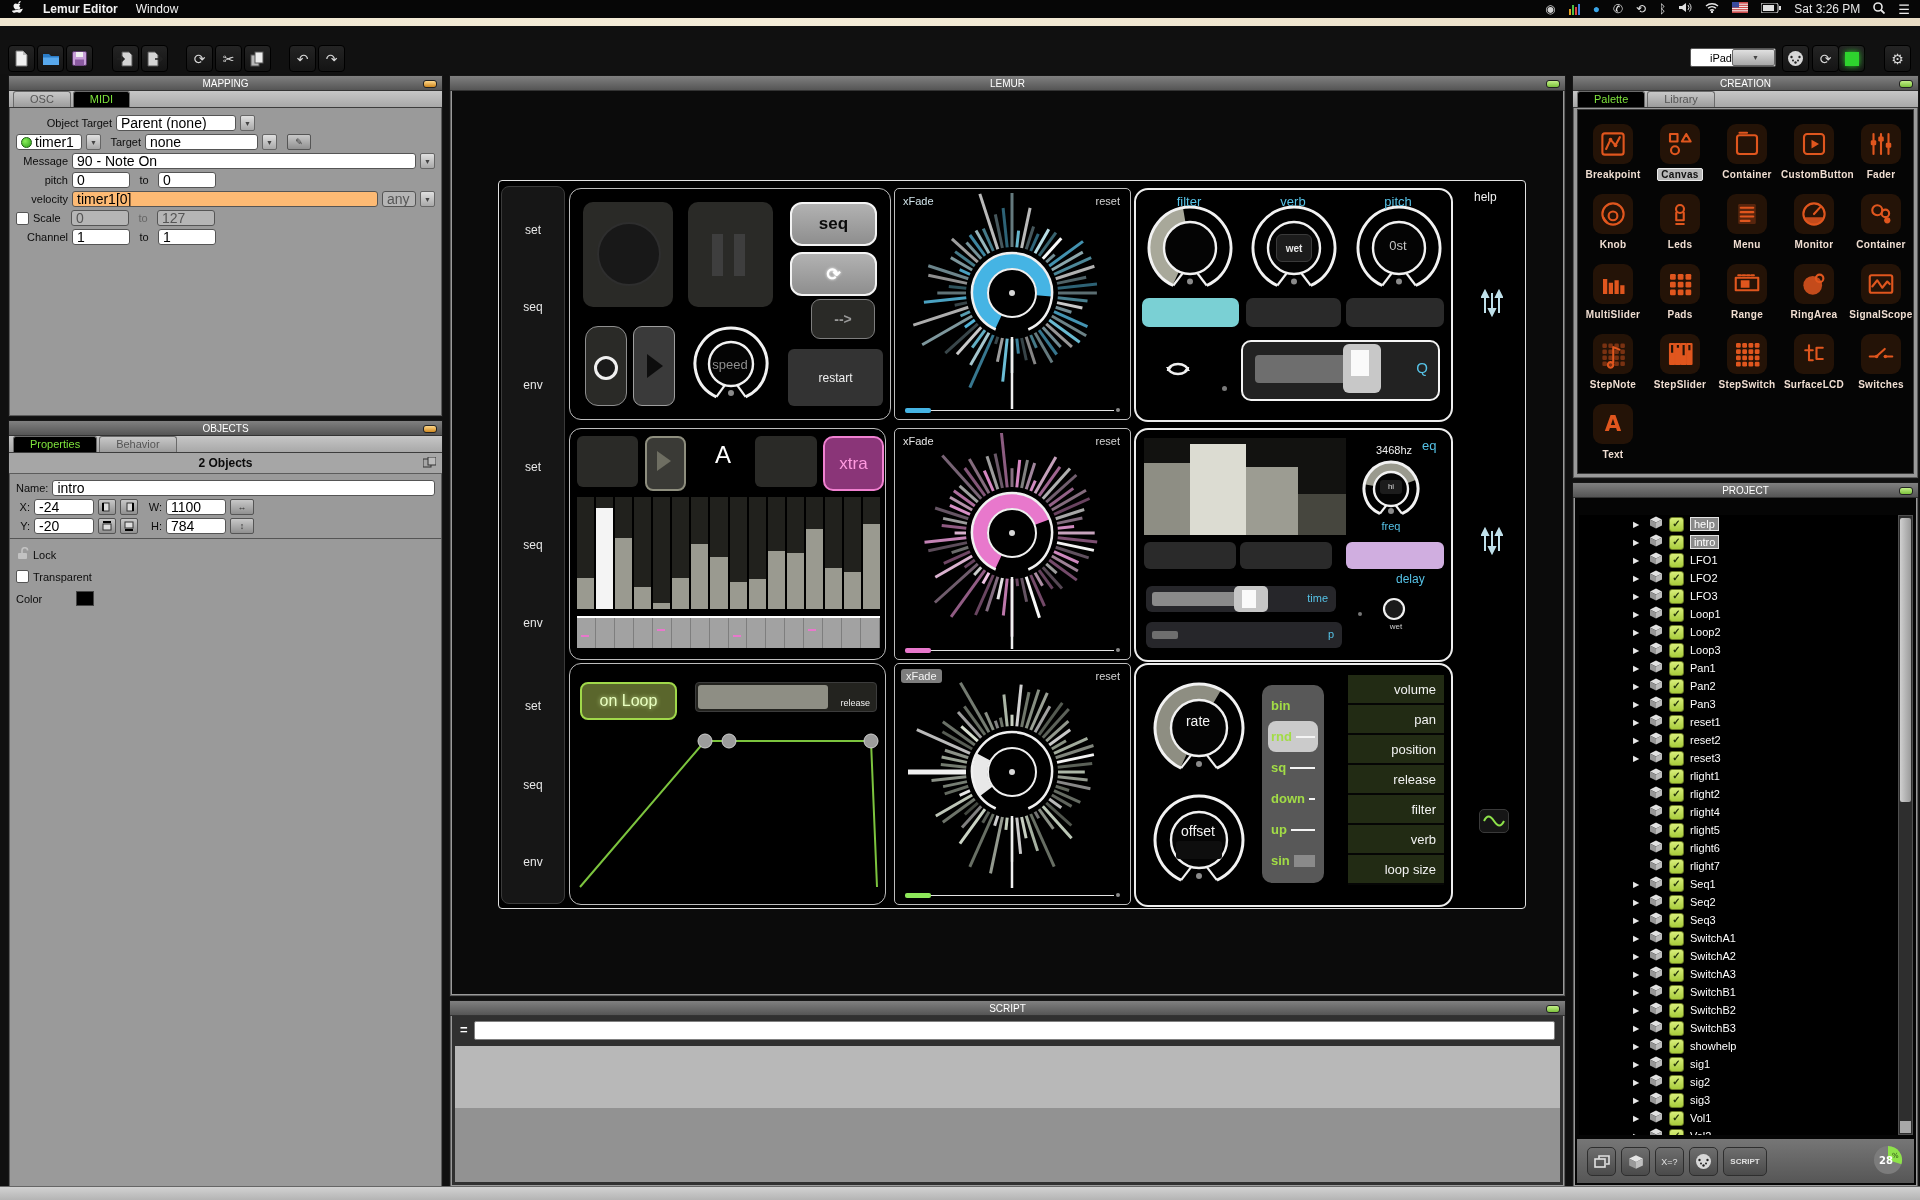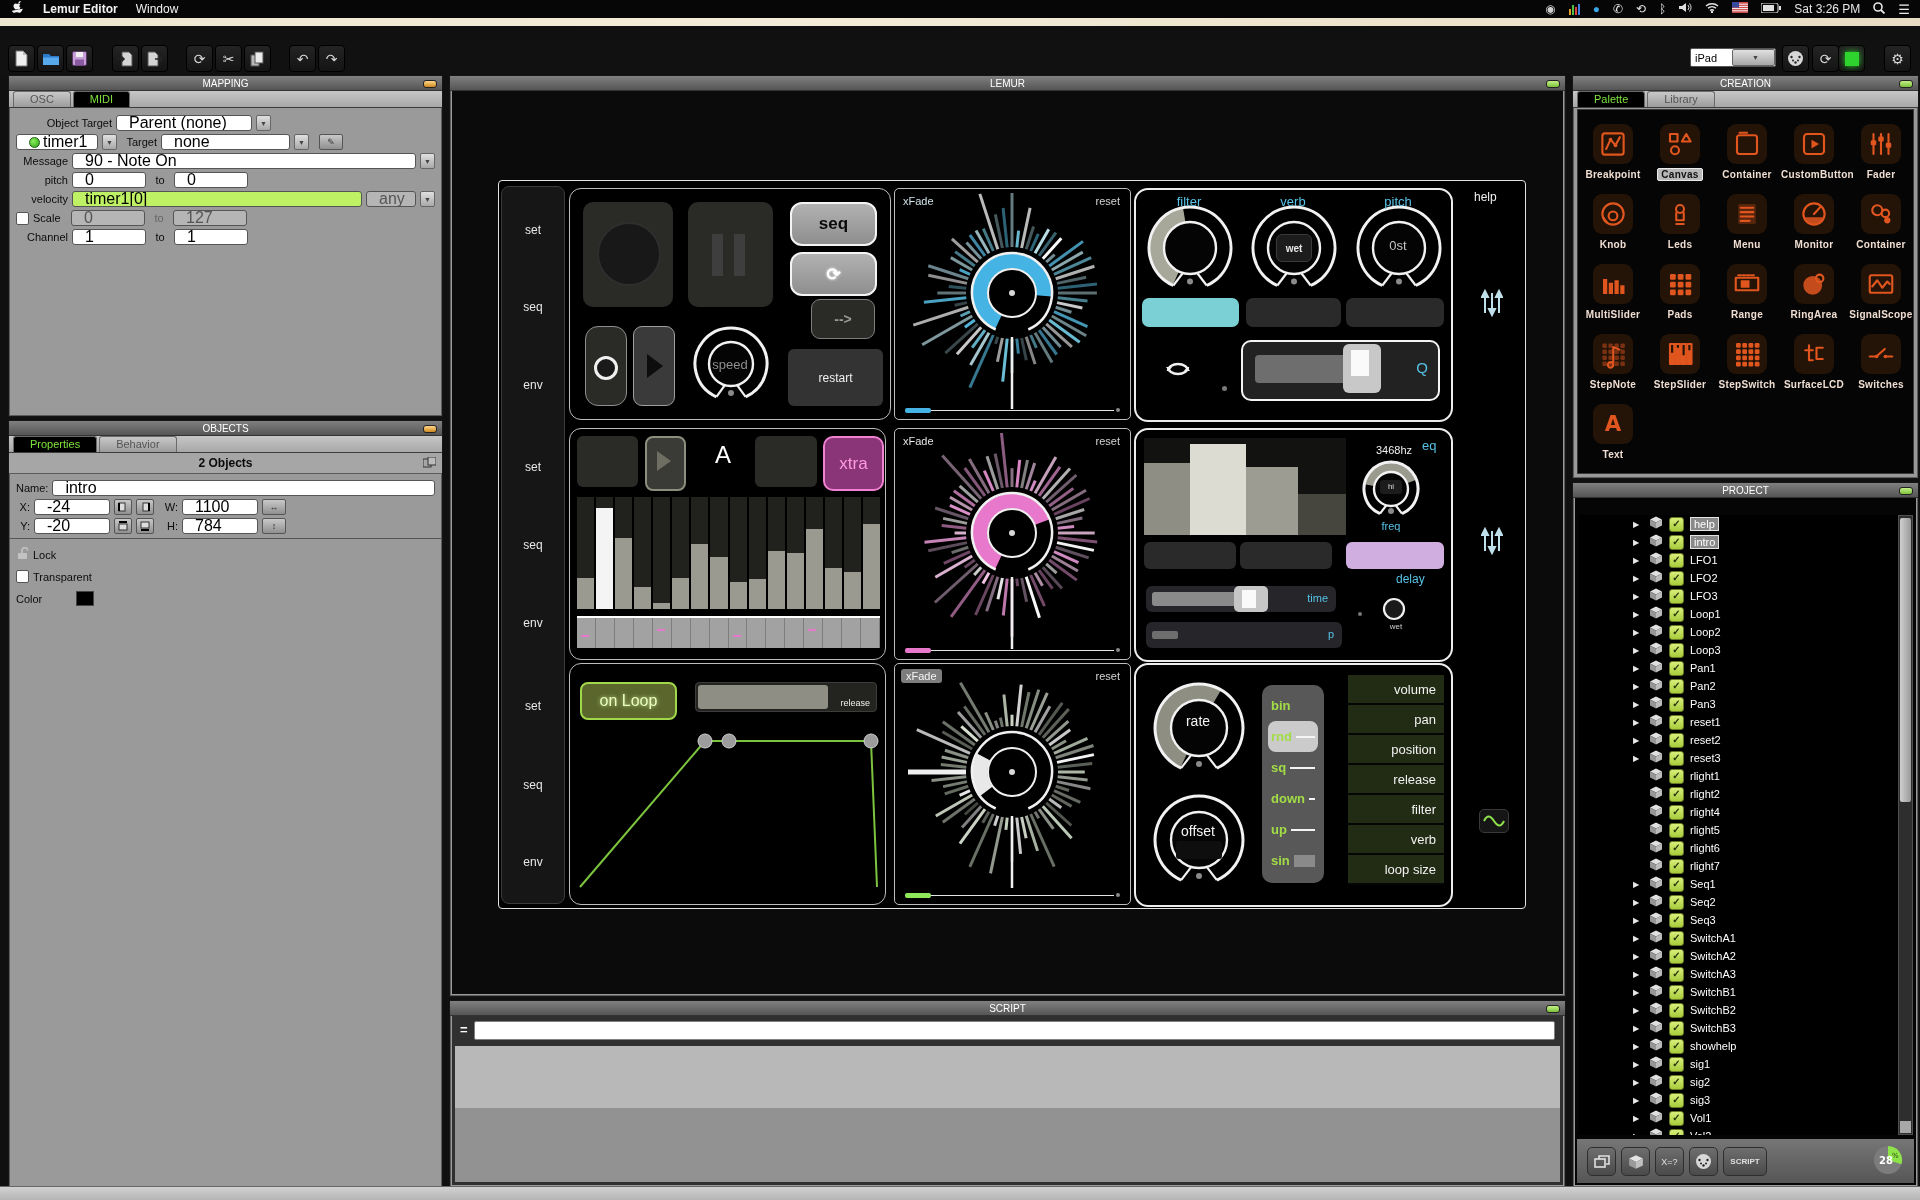--- a/index.html
+++ b/index.html
@@ -17,38 +17,38 @@
     background:linear-gradient(#757575,#4c4c4c);border-bottom:1px solid #222;
     display:flex;align-items:center;justify-content:center;color:#efefef;font-size:10px;}
   .winbtns{position:absolute;left:5px;top:2px;display:flex;gap:3px;}
   .winbtn{width:10px;height:9px;background:linear-gradient(#6a6a6a,#3c3c3c);border:1px solid #1c1c1c;border-radius:2px;
     color:#ddd;font-size:7px;line-height:8px;text-align:center;}
   .toolbar{position:absolute;left:0;top:40px;width:1920px;height:34px;background:#111;}
   .tbtn{position:absolute;top:5px;width:25px;height:25px;background:linear-gradient(#242424,#141414);
     border:1px solid #000;border-radius:4px;display:flex;align-items:center;justify-content:center;
     color:#d8d8d8;font-size:14px;}
   .devsel{position:absolute;left:1690px;top:8px;width:84px;height:17px;background:#fff;border:1px solid #555;
-    border-radius:2px;font-size:11px;color:#000;display:flex;align-items:center;}
+    border-radius:2px;font-size:11px;color:#000;display:flex;align-items:center;text-align:right;}
   .devsel span{padding-left:4px;flex:1;}
   .devsel .dd{height:15px;}
   .bottomstrip{position:absolute;left:0;top:1186px;width:1920px;height:14px;background:linear-gradient(#d2d2d2,#b2b2b2);border-top:1px solid #666;}
   
   .panel{position:absolute;background:#9a9a9a;border:1px solid #161616;box-shadow:0 0 0 1px #5c5c5c inset;}
   .phead{height:14px;background:linear-gradient(#808080,#555);border-bottom:1px solid #333;position:relative;
     display:flex;align-items:center;justify-content:center;color:#fff;font-size:10px;}
   .pmin{position:absolute;right:5px;top:4px;width:12px;height:6px;border-radius:3px;border:1px solid #222;}
   .pmin.orange{background:linear-gradient(#ffd88a,#cf8820);}
   .pmin.green{background:linear-gradient(#c4f088,#7cc23c);}
   .tabs{height:16px;display:flex;background:linear-gradient(#c6c6c6,#a8a8a8);border-bottom:1px solid #3c3c3c;padding-left:4px;gap:2px;}
   .tab{padding:1px 16px 0;font-size:11px;color:#555;background:linear-gradient(#c8c8c8,#9c9c9c);
     border:1px solid #6a6a6a;border-bottom:none;border-radius:3px 3px 0 0;height:14px;}
   .tab.on{background:#000;color:#7ee23c;}
-  .fld{background:#fff;border:1px solid #555;border-radius:3px;font-size:16px;height:14px;line-height:14px;
-    padding:0 12px;color:#000;white-space:nowrap;overflow:hidden;}
-  .fld.lt{background:#bef264;}
+  .fld{background:#fff;border:1px solid #555;border-radius:3px;font-size:14px;height:14px;line-height:14px;
+    padding:0 4px;color:#000;white-space:nowrap;overflow:hidden;}
+  .fld.lt{background:#fdba74;}
   .fld.dis{background:#b5b5b5;color:#555;}
   .dd{width:13px;height:14px;background:linear-gradient(#e0e0e0,#a8a8a8);border:1px solid #666;border-radius:2px;
     font-size:7px;color:#444;display:flex;align-items:center;justify-content:center;flex:none;}
   .mrow,.orow{display:flex;align-items:center;margin:3px 7px;gap:4px;font-size:11px;color:#0c0c0c;}
   .mlab{text-align:right;flex:none;}
   .chk{width:11px;height:11px;background:#fff;border:1px solid #555;border-radius:2px;flex:none;}
   .chip{height:14px;background:linear-gradient(#c8c8c8,#909090);border:1px solid #555;border-radius:2px;
     display:flex;align-items:center;justify-content:center;font-size:9px;color:#333;flex:none;}
   .divline{height:1px;background:#555;margin:4px 0 2px;}
   

